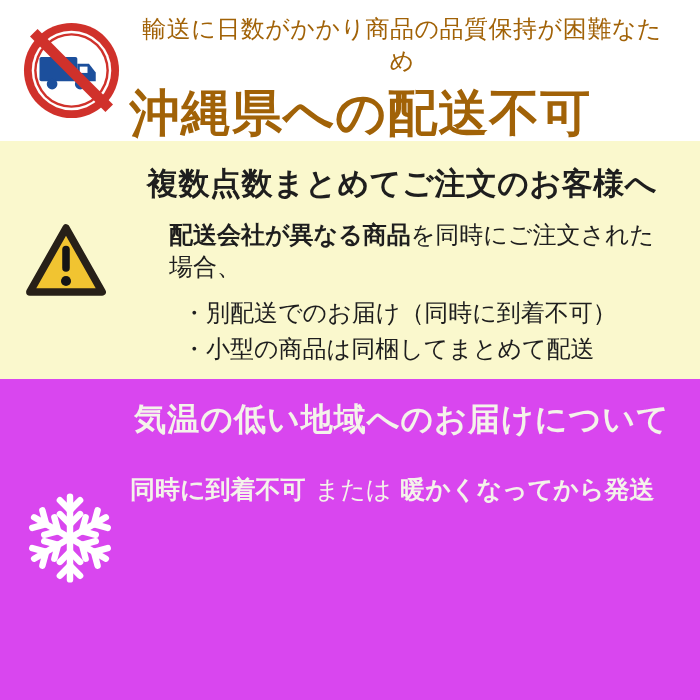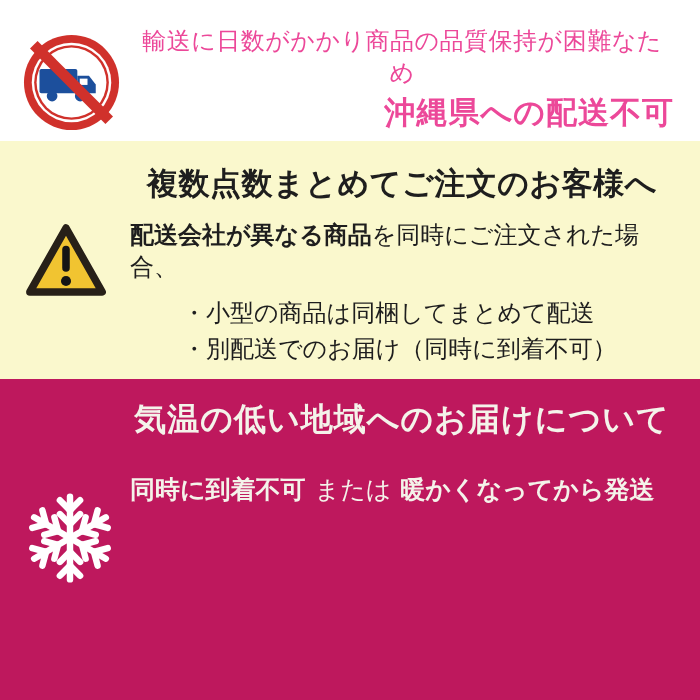--- a/index.html
+++ b/index.html
@@ -4,39 +4,39 @@
 <style>
   html, body { margin: 0; padding: 0; background: #ffffff; }
   .canvas {
     position: relative;
     width: 700px;
     height: 700px;
     overflow: hidden;
     font-family: "Liberation Serif", "DejaVu Serif", serif;
   }
   .sec { position: absolute; left: 0; width: 700px; }
-  .sec-white { top: 12px;    height: 158px; background: #ffffff; color: #ec4899; }
+  .sec-white { top: 0;    height: 158px; background: #ffffff; color: #a16207; }
   .sec-cream { top: 141px; height: 238px; background: #faf8cd; color: #1e1e1e; }
-  .sec-blue  { top: 379px; height: 321px; background: #be185d; color: #f4f3ea; }
+  .sec-blue  { top: 379px; height: 321px; background: #d946ef; color: #f4f3ea; }
 
   .icon { position: absolute; }
   .icon-truck-sign { left: 23px; top: 22px; width: 97px; height: 97px; }
   .icon-warning    { left: 24px; top: 80px; width: 84px; height: 78px; }
   .icon-snowflake  { left: 24px; top: 112px; width: 92px; height: 94px; }
 
   .text-col { position: absolute; left: 130px; right: 26px; top: 0; }
 
   
   .s1-line1    { margin-top: 13px; font-size: 24px; text-align: center; letter-spacing: 0.5px; }
-  .s1-headline { margin-top: 3px;  font-size: 31px; font-weight: bold; text-align: right; letter-spacing: 1px; }
+  .s1-headline { margin-top: 3px;  font-size: 50px; font-weight: bold; text-align: left; letter-spacing: 1px; }
   .s1-closing  { margin-top: 5px;  font-size: 25px; text-align: right; }
 
   
   .s2-title   { margin-top: 22px; font-size: 31px; font-weight: bold; text-align: center; letter-spacing: 0.5px; font-family: Liberation Serif, serif; }
-  .s2-lead    { margin-top: 14px; font-size: 24px; }
+  .s2-lead    { margin-top: 14px; font-size: 24px; margin-left: 39px; }
   .s2-bullets { margin-top: 12px; font-size: 24px; padding-left: 52px; line-height: 36px; }
   .s2-closing { margin-top: 9px;  font-size: 25px; text-align: right; }
 
   
   .s3-title   { margin-top: 19px; font-size: 32px; font-weight: bold; text-align: center; letter-spacing: 1px; }
   .s3-body    { margin-top: 33px; font-size: 25px; line-height: 35px; }
   .s3-closing { margin-top: 30px; font-size: 25px; line-height: 35px; }
 
   .b { font-weight: bold; }
   .gap-r { margin-right: 9px; }
@@ -75,22 +75,22 @@
       <svg viewBox="0 0 100 92" width="84" height="78" aria-hidden="true">
         <path d="M50 8 L93 84 L7 84 Z" fill="#f1c431" stroke="#272018" stroke-width="9" stroke-linejoin="round"></path>
         <rect x="45.5" y="29" width="9" height="31" rx="4.5" fill="#151515"></rect>
         <circle cx="50" cy="71" r="6" fill="#151515"></circle>
       </svg>
     </span>
     <div class="text-col">
       <div class="s2-title">複数点数まとめてご注文のお客様へ</div>
       <div class="s2-lead"><span class="b">配送会社が異なる商品</span><span>を同時にご注文された場合、</span></div>
       <div class="s2-bullets">
+        <div>・別配送でのお届け（同時に到着不可）</div>
         <div>・小型の商品は同梱してまとめて配送</div>
-        <div>・別配送でのお届け（同時に到着不可）</div>
       </div>
       <div class="s2-closing">となることがございます。</div>
     </div>
   </section>
 
   <section class="sec sec-blue">
     <span class="icon icon-snowflake">
       <svg viewBox="-50 -50 100 100" width="92" height="94" aria-hidden="true">
         <defs>
           <g id="arm" stroke="#ffffff" stroke-width="7" stroke-linecap="round">

